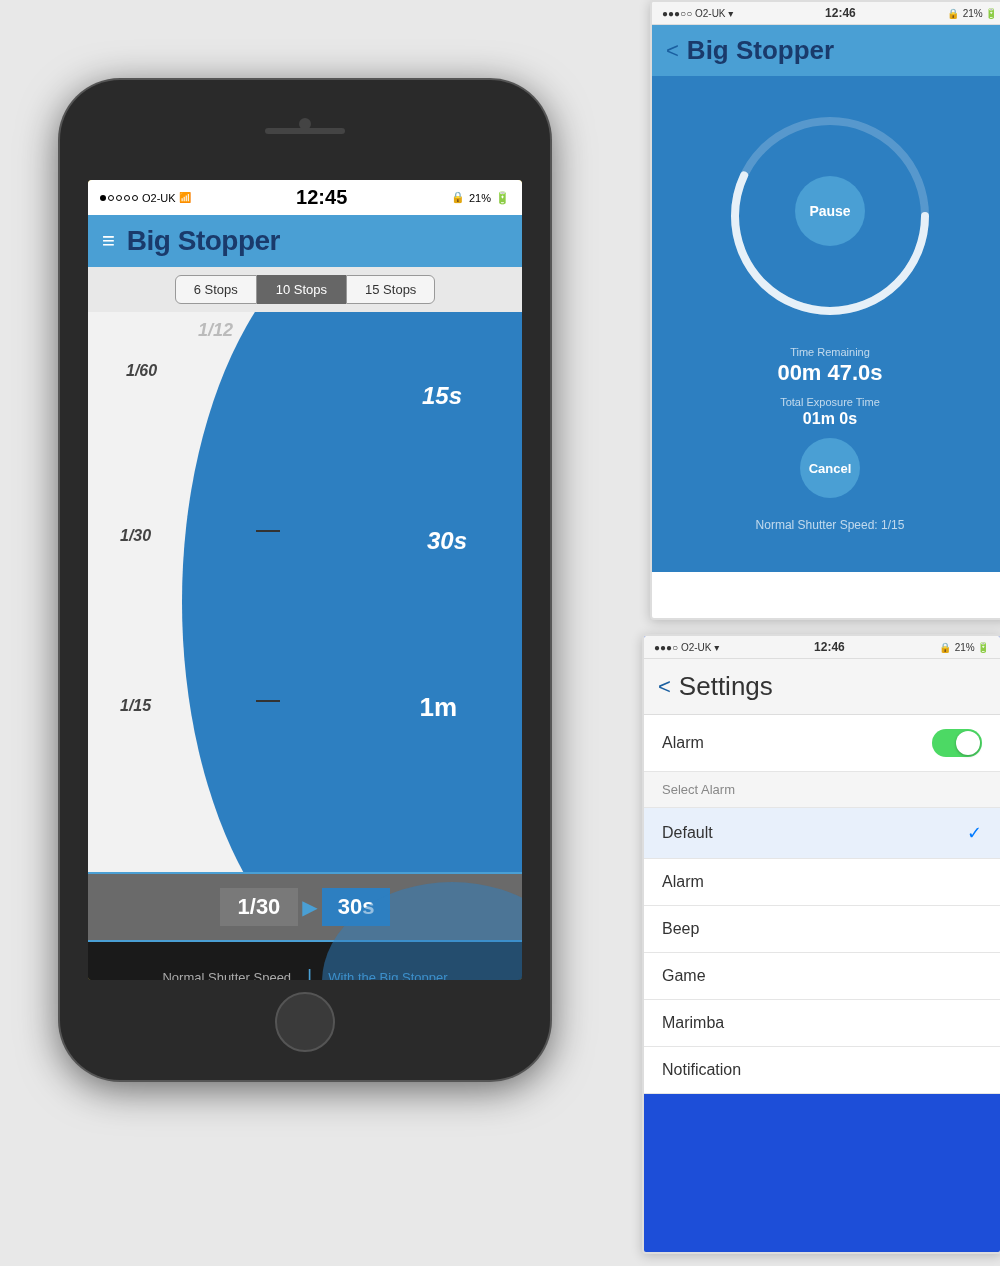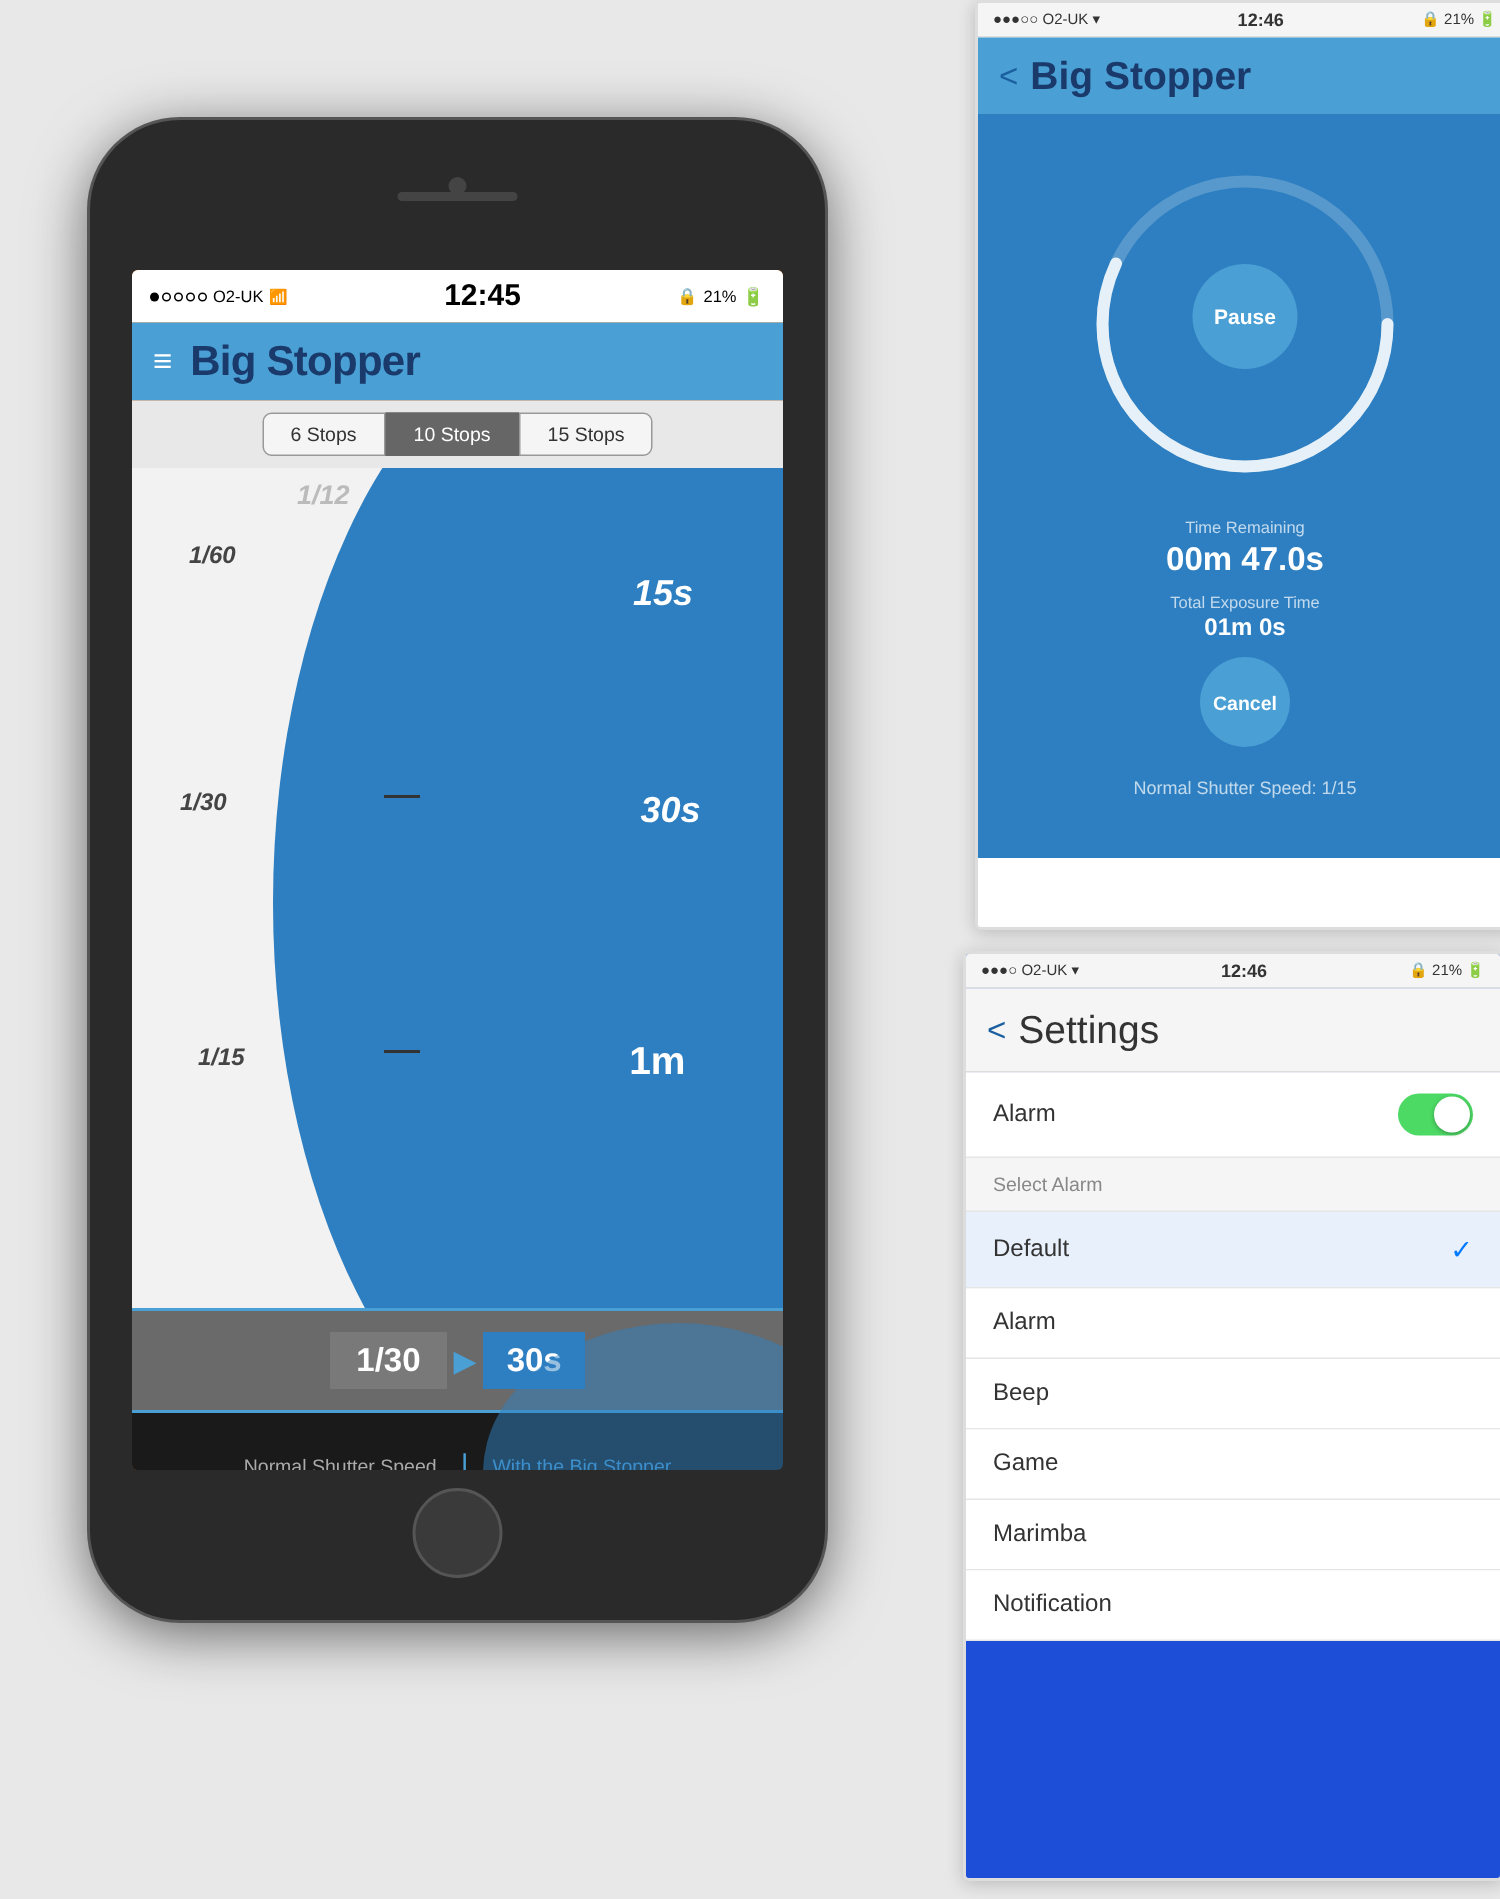--- a/index.html
+++ b/index.html
@@ -22,21 +22,21 @@
       background: #2a2a2a;
       border-radius: 60px;
       box-shadow: 0 0 0 2px #555, 0 8px 40px rgba(0,0,0,0.6);
     }
     .phone-screen-main {
       position: absolute;
       left: 28px;
       top: 100px;
       right: 28px;
       bottom: 100px;
-      background: #f97316;
+      background: #fde047;
       border-radius: 4px;
       overflow: hidden;
     }
     
     .phone-camera {
       position: absolute;
       top: 38px;
       left: 50%;
       transform: translateX(-50%);
       width: 12px; height: 12px;
@@ -413,21 +413,21 @@
     <div class="dial-container">
 
       <div class="white-arc"></div>
 
       <div class="dark-arc"></div>
 
       <div class="blue-arc"></div>
 
       <div style="position:absolute;left:38px;top:50px;font-size:16px;font-weight:600;font-style:italic;color:#444;">1/60</div>
       <div style="position:absolute;left:32px;top:215px;font-size:16px;font-weight:600;font-style:italic;color:#444;">1/30</div>
-      <div style="position:absolute;left:44px;top:385px;font-size:16px;font-weight:600;font-style:italic;color:#444;">1/15</div>
+      <div style="position:absolute;left:32px;top:385px;font-size:16px;font-weight:600;font-style:italic;color:#444;">1/15</div>
 
       <div style="position:absolute;left:168px;top:218px;width:24px;height:2px;background:#333;"></div>
       <div style="position:absolute;left:168px;top:388px;width:24px;height:2px;background:#333;"></div>
 
       <div style="position:absolute;right:60px;top:70px;font-size:24px;font-weight:700;font-style:italic;color:#fff;">15s</div>
       <div style="position:absolute;right:55px;top:215px;font-size:24px;font-weight:700;font-style:italic;color:#fff;">30s</div>
       <div style="position:absolute;right:65px;top:380px;font-size:26px;font-weight:700;color:#fff;">1m</div>
 
       <div style="position:absolute;top:8px;left:110px;font-size:18px;font-weight:600;color:#bbb;font-style:italic;">1/12</div>
     </div>

